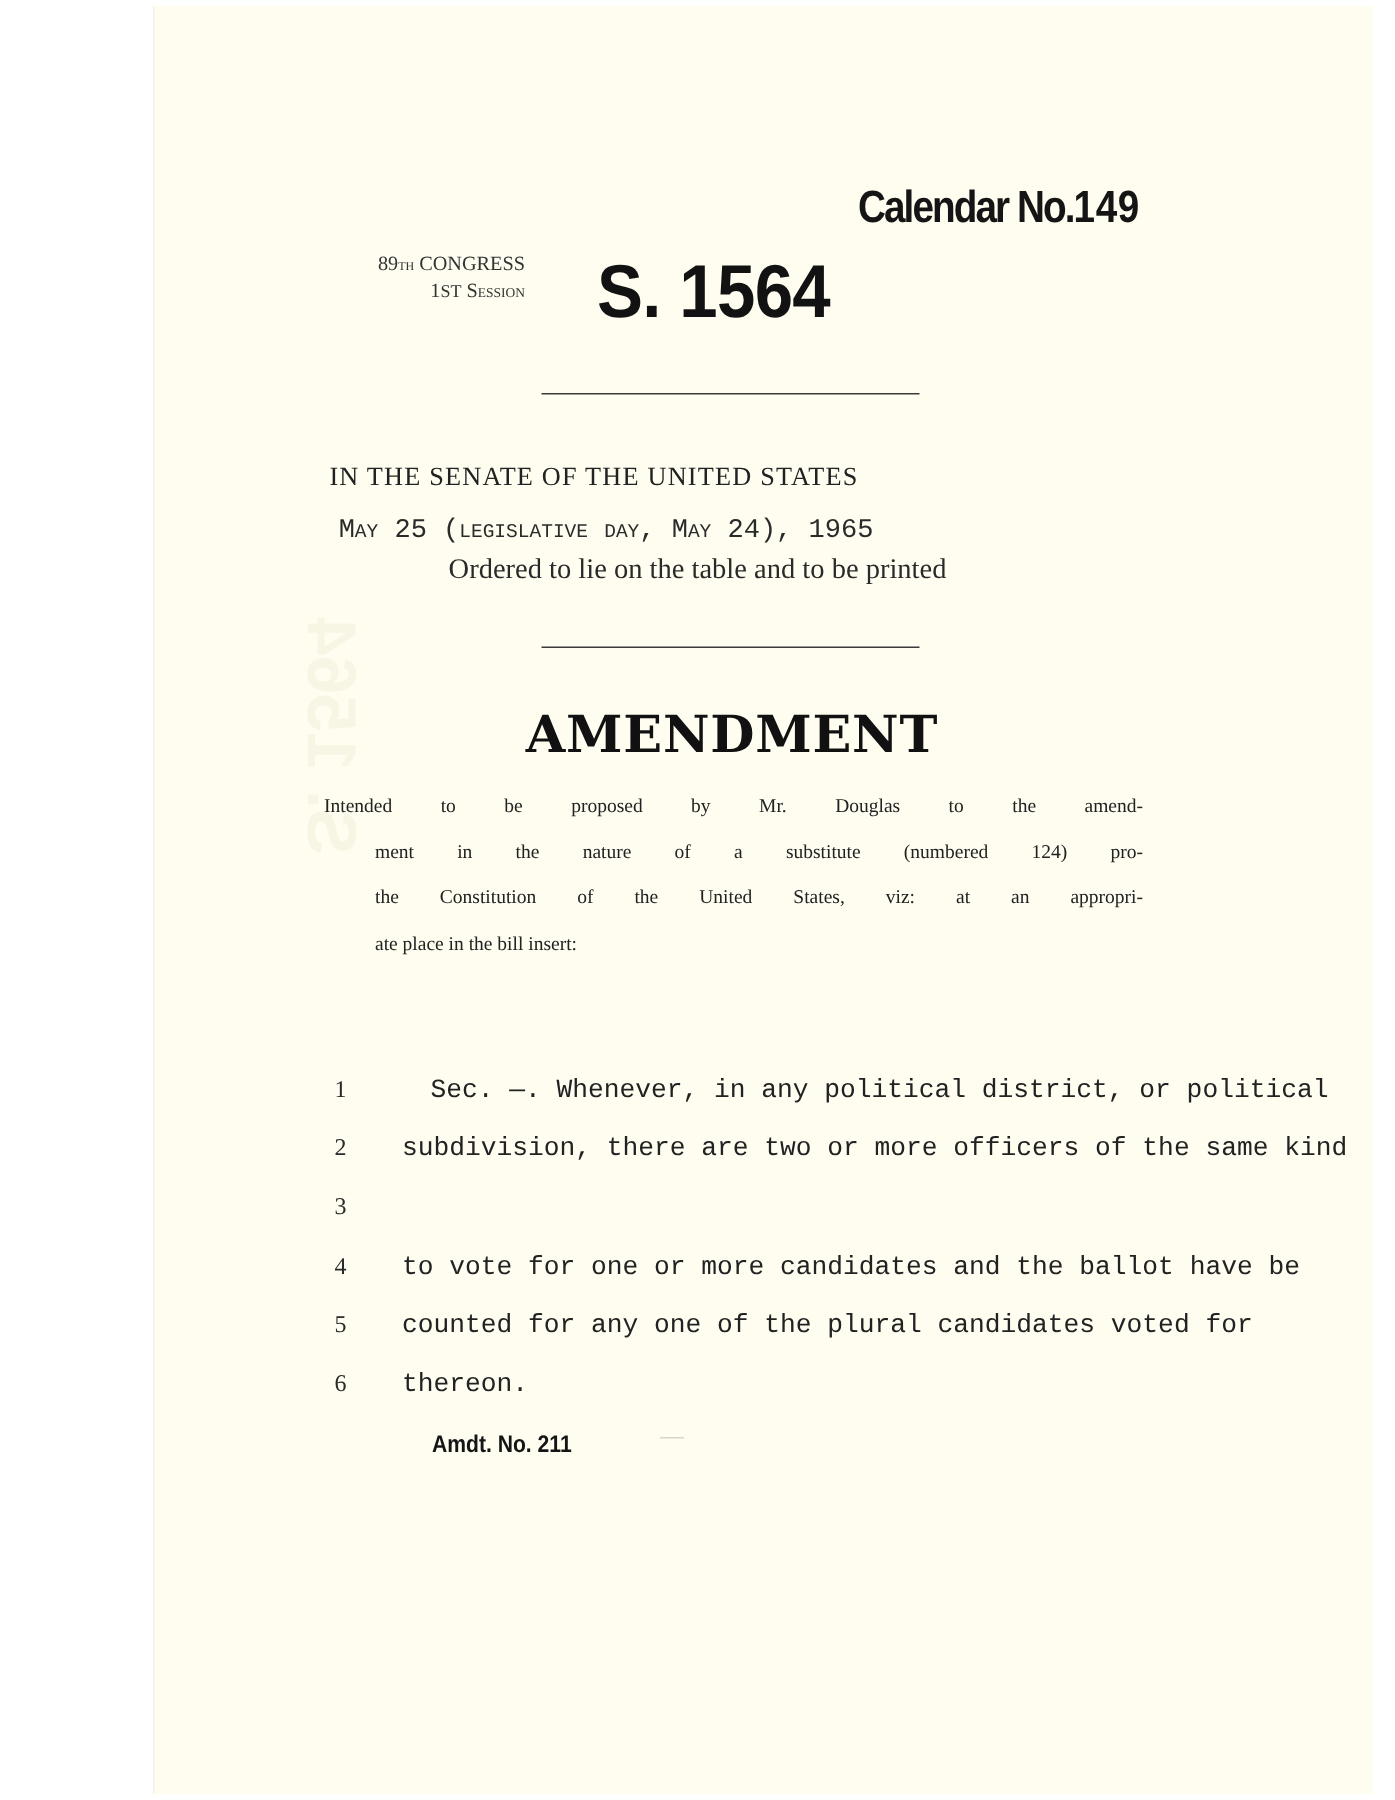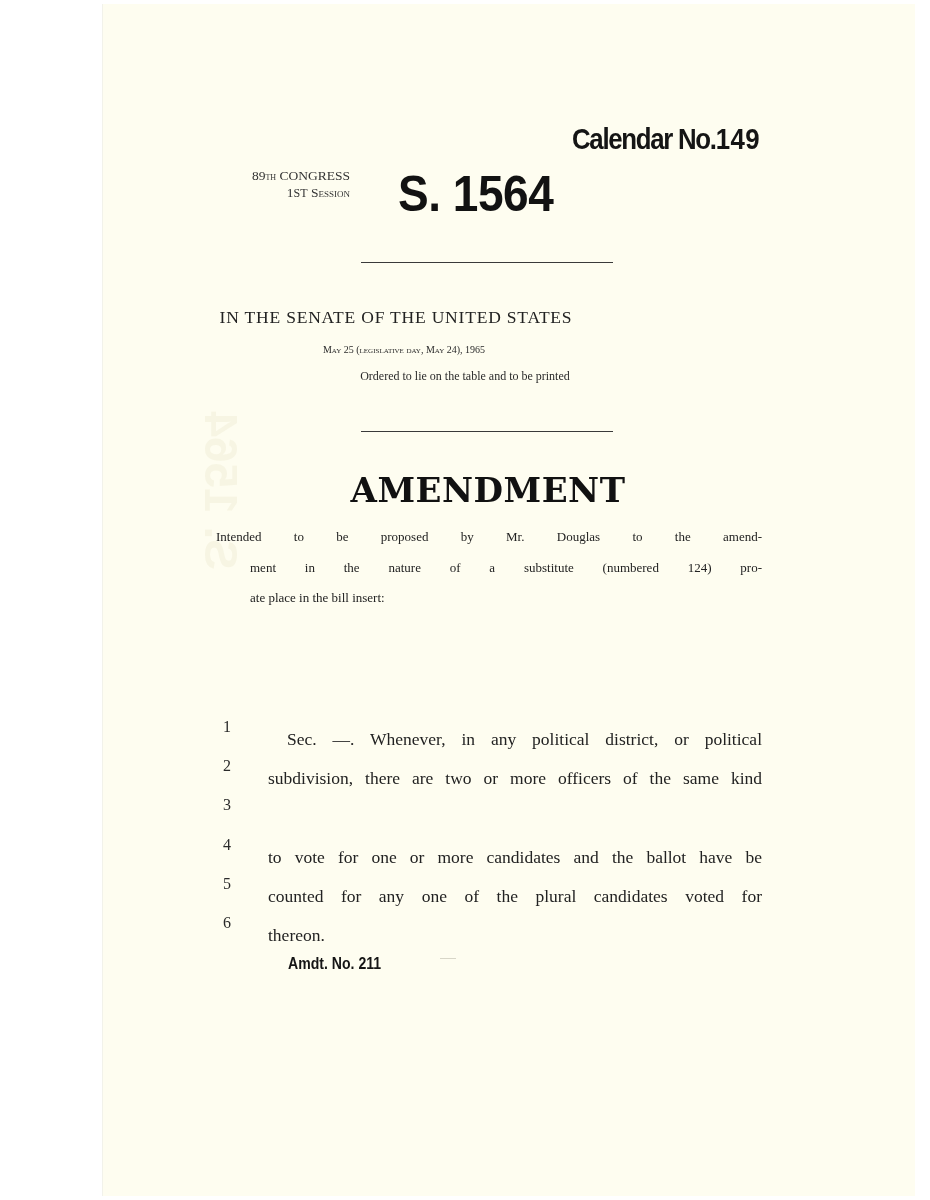--- a/index.html
+++ b/index.html
@@ -66,27 +66,28 @@
     .senate {
       left: 0; width: 792px; top: 307px;
       text-align: center;
       font-size: 17.5px;
       letter-spacing: 0.8px;
       color: #222;
     }
     .date {
       left: 0; width: 808px; top: 344px;
       text-align: center;
-      font-size: 10px;
+      font-size: 18px;
       color: #2a2a2a;
+      font-family: Liberation Mono, monospace;
     }
     .ordered {
       left: 0; width: 930px; top: 369px;
       text-align: center;
-      font-size: 12px;
+      font-size: 19px;
       color: #2a2a2a;
     }
 
     .heading {
       left: 0; width: 976px; top: 470px;
       text-align: center;
       font-family: "DejaVu Serif", serif;
       font-weight: bold;
       font-size: 34px;
       letter-spacing: 0.5px;
@@ -122,24 +123,25 @@
     }
     .lnum {
       position: absolute;
       left: 7px; top: 0;
       width: 16px;
       font-size: 16px;
       color: #2a2a2a;
     }
     .btext {
       position: absolute;
-      left: 52px; right: 0; top: 12px;
+      left: 52px; right: 0; top: 0;
       text-align: justify;
       text-align-last: justify;
       white-space: nowrap;
+      font-family: Liberation Mono, monospace;
     }
     .btext.first { left: 71px; }
     .btext.last { text-align-last: left; }
 
     .amdt {
       left: 288px; top: 955px;
       font-family: "Liberation Sans", sans-serif;
       font-weight: bold;
       font-size: 16px;
       color: #151515;
@@ -185,20 +187,21 @@
 <div class="abs date lib sc">May 25 (legislative day, May 24), 1965</div>
 <div class="abs ordered lib">Ordered to lie on the table and to be printed</div>
 
 <div class="abs rule" style="top:431px"></div>
 
 <div class="abs heading">AMENDMENT</div>
 
 <div class="abs preamble lib">
   <span class="line">Intended to be proposed by Mr. Douglas to the amend-</span>
   <span class="line indent">ment in the nature of a substitute (numbered 124) pro-</span>
+  <span class="line indent">the Constitution of the United States, viz: at an appropri-</span>
   <span class="line indent last">ate place in the bill insert:</span>
 </div>
 
 <div class="abs body-lines lib">
   <div class="bline">
     <span class="lnum">1</span>
     <span class="btext first">Sec. —. Whenever, in any political district, or political</span>
   </div>
   <div class="bline">
     <span class="lnum">2</span>

